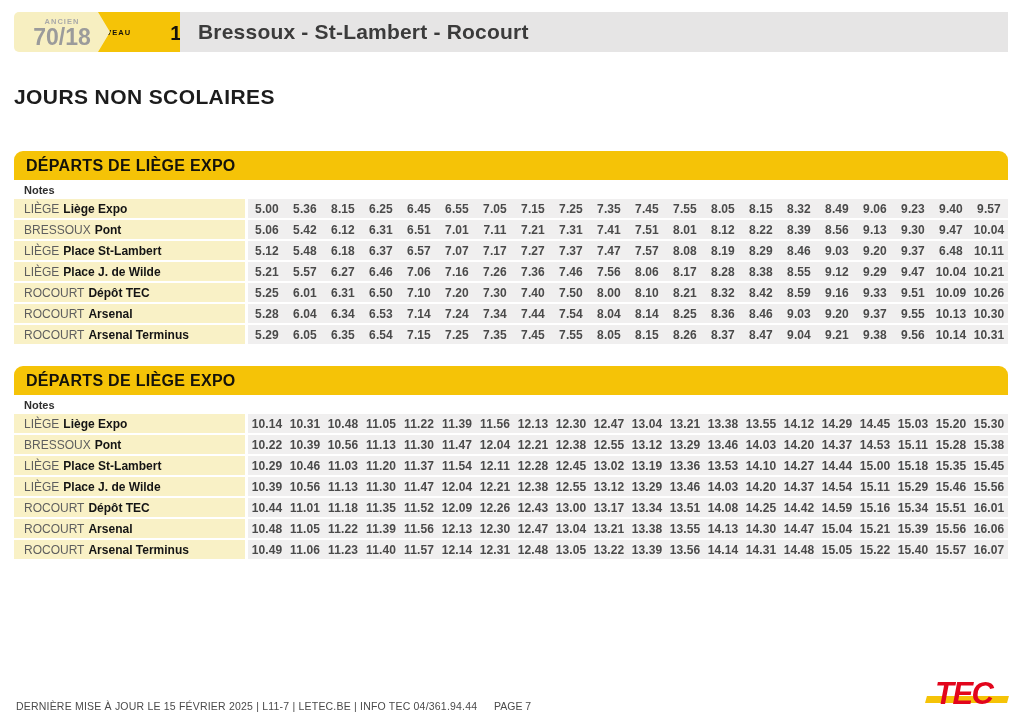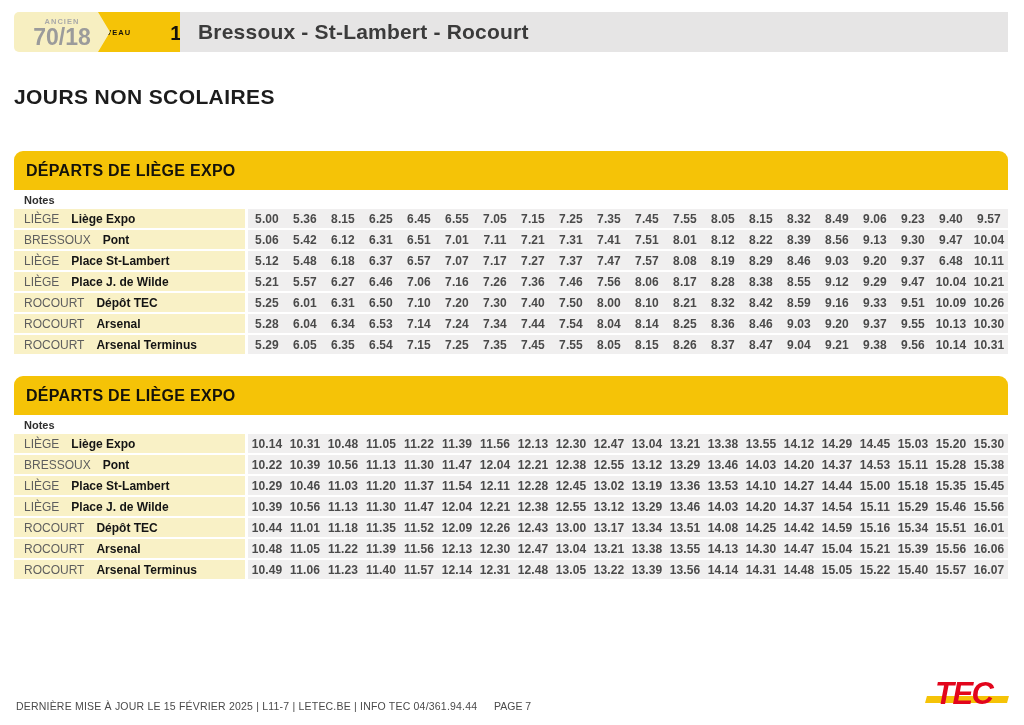--- a/index.html
+++ b/index.html
@@ -33,29 +33,29 @@
 
   
   .section-heading { margin-top:33px; }
   .section-title { font-size:21px; font-weight:800; color:#1C1C1C; letter-spacing:0.4px; }
   .section-subtitle { font-size:15px; color:#9A9A9A; margin-top:6px; letter-spacing:0.3px; }
 
   
   .tt-block { margin-top:42px; }
   .tt-block + .tt-block { margin-top:22px; }
   .tt-header {
-    height:39px; background:#F5C307; border-radius:9px 9px 0 0;
+    height:29px; background:#F5C307; border-radius:9px 9px 0 0;
     display:flex; align-items:center; padding-left:12px;
     font-size:16px; font-weight:800; color:#14120B; letter-spacing:0.3px;
   }
   .tt-notes { font-size:11px; font-weight:bold; color:#2E2E2E; padding:4px 0 3px 10px; }
   .tt-row { display:flex; height:19px; margin-bottom:2px; }
   .tt-station {
     width:221px; background:#F9F1C6; display:flex; align-items:center;
-    padding-left:10px; font-size:12px; white-space:nowrap; flex:none;gap:8px;
+    padding-left:10px; font-size:12px; white-space:nowrap; flex:none;
   }
   .tt-station .place { color:#5E5E5E; margin-right:4px; }
   .tt-station .stop { font-weight:bold; color:#141414; }
   .tt-times { flex:1; display:flex; margin-left:3px; background:#F0EFEF; }
   .tt-time {
     flex:1; display:flex; align-items:center; justify-content:center;
     font-size:12px; font-weight:bold; color:#4A4A4A; letter-spacing:0.1px;
   }
 
   

